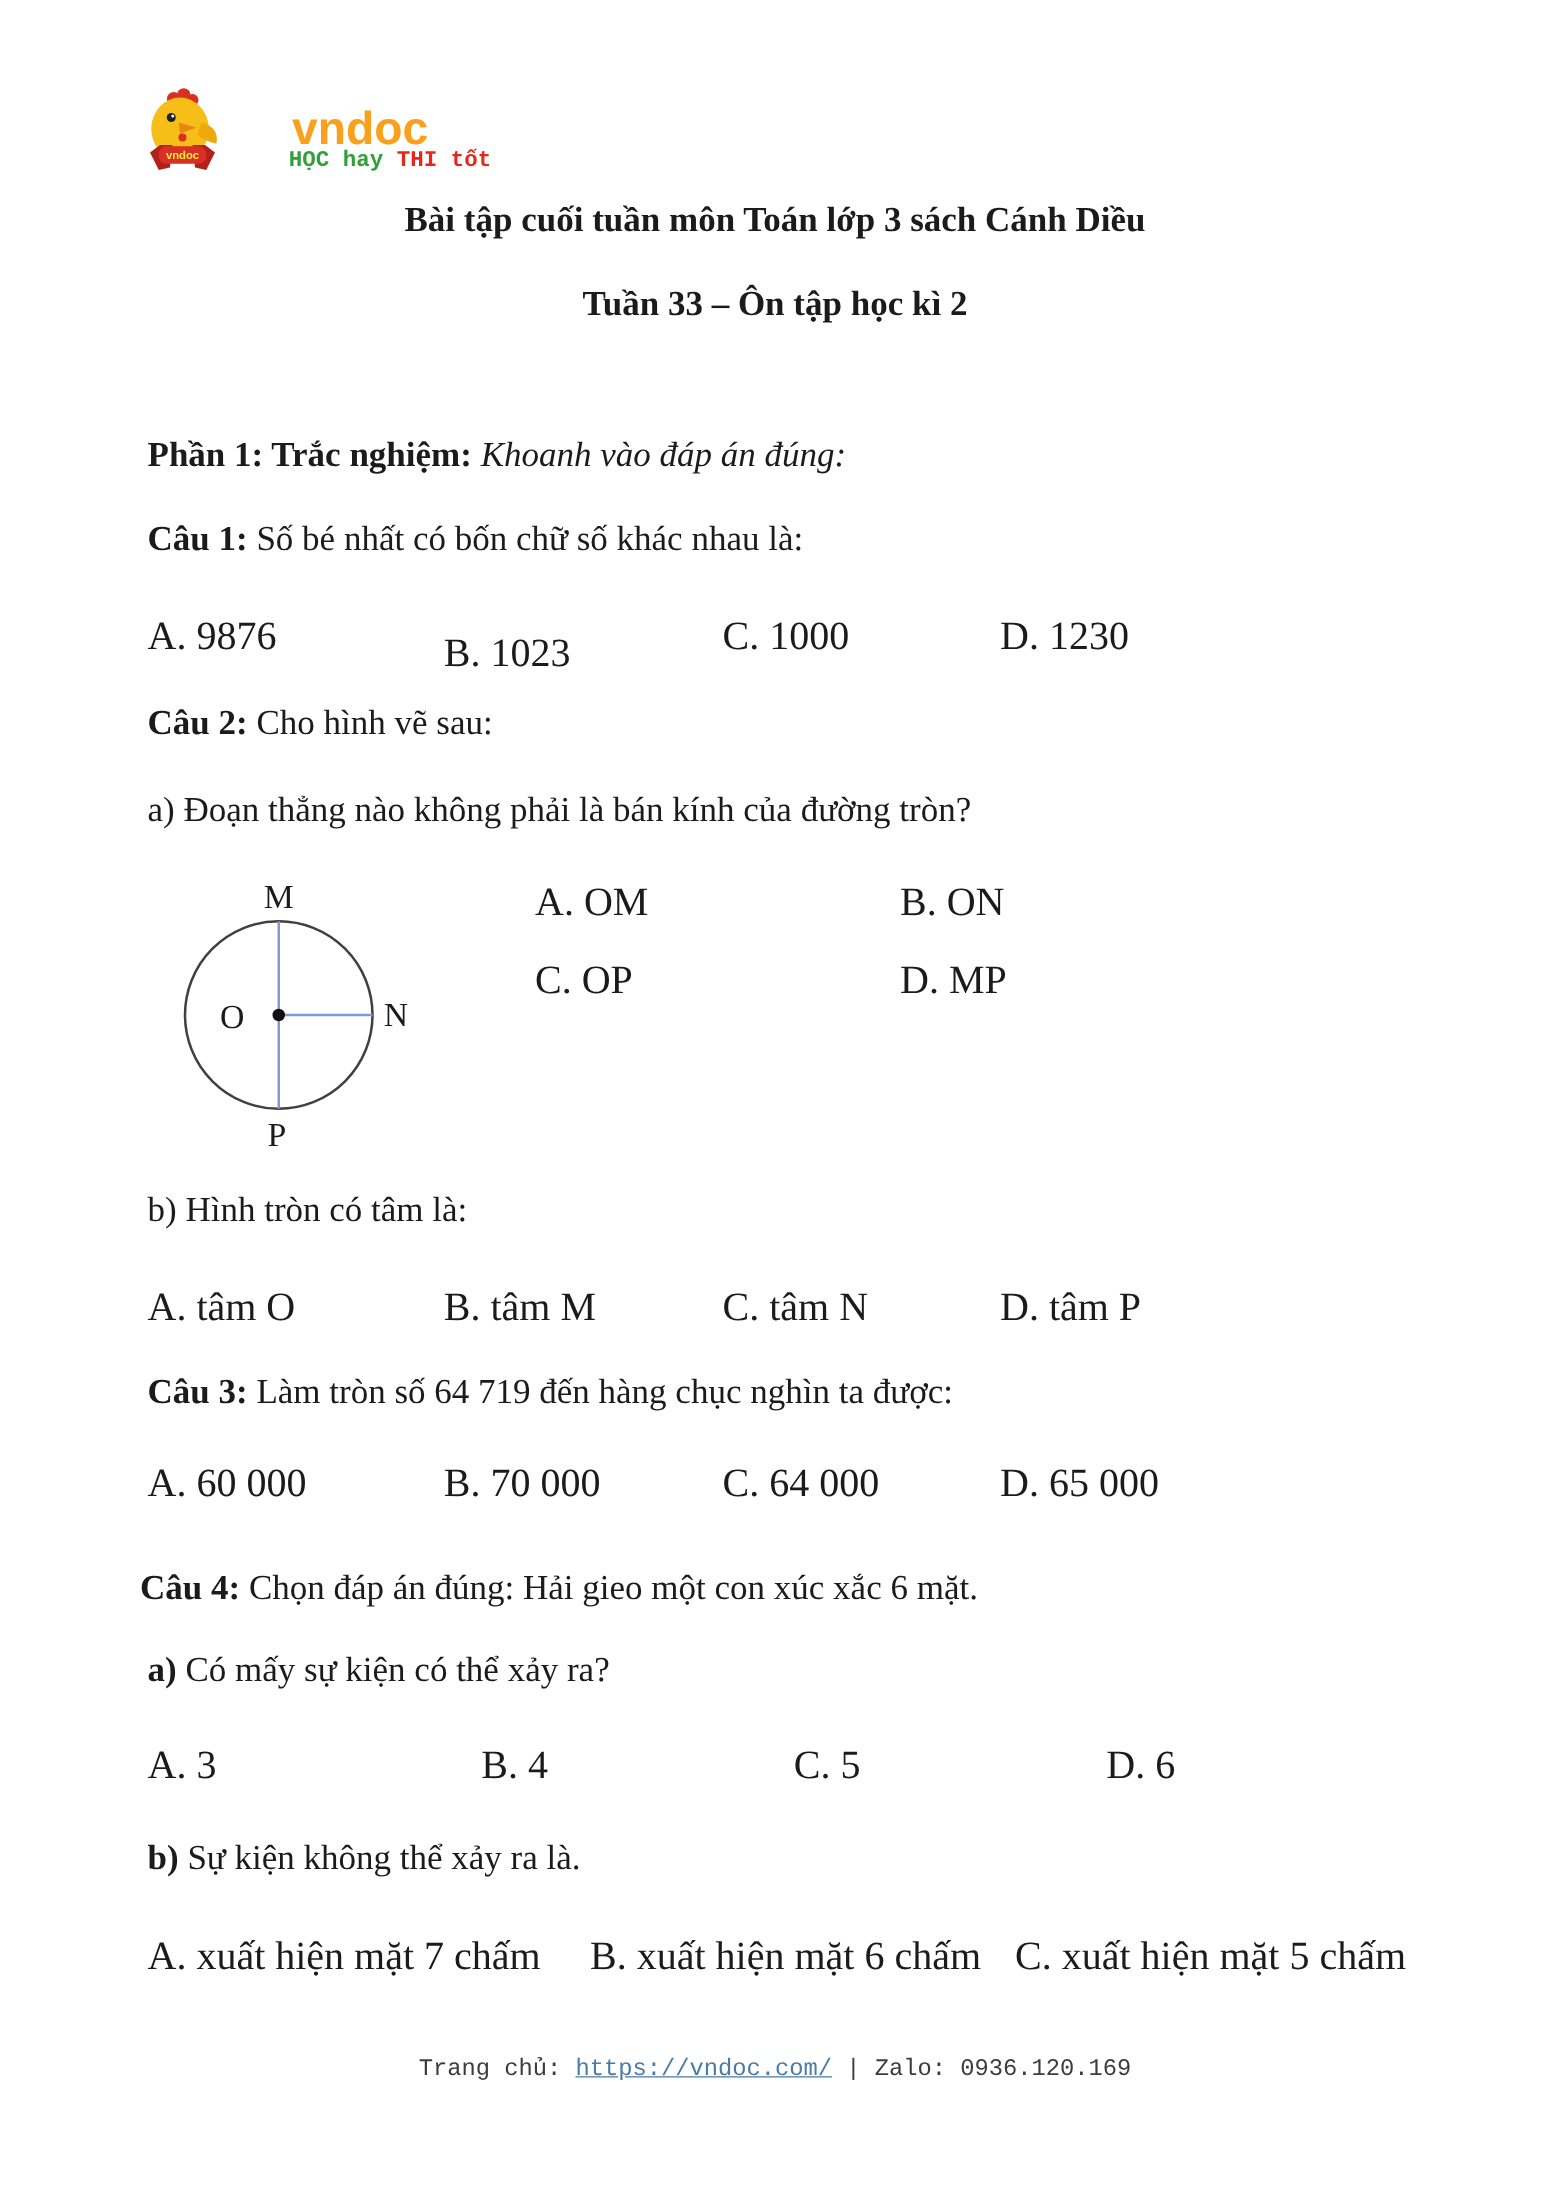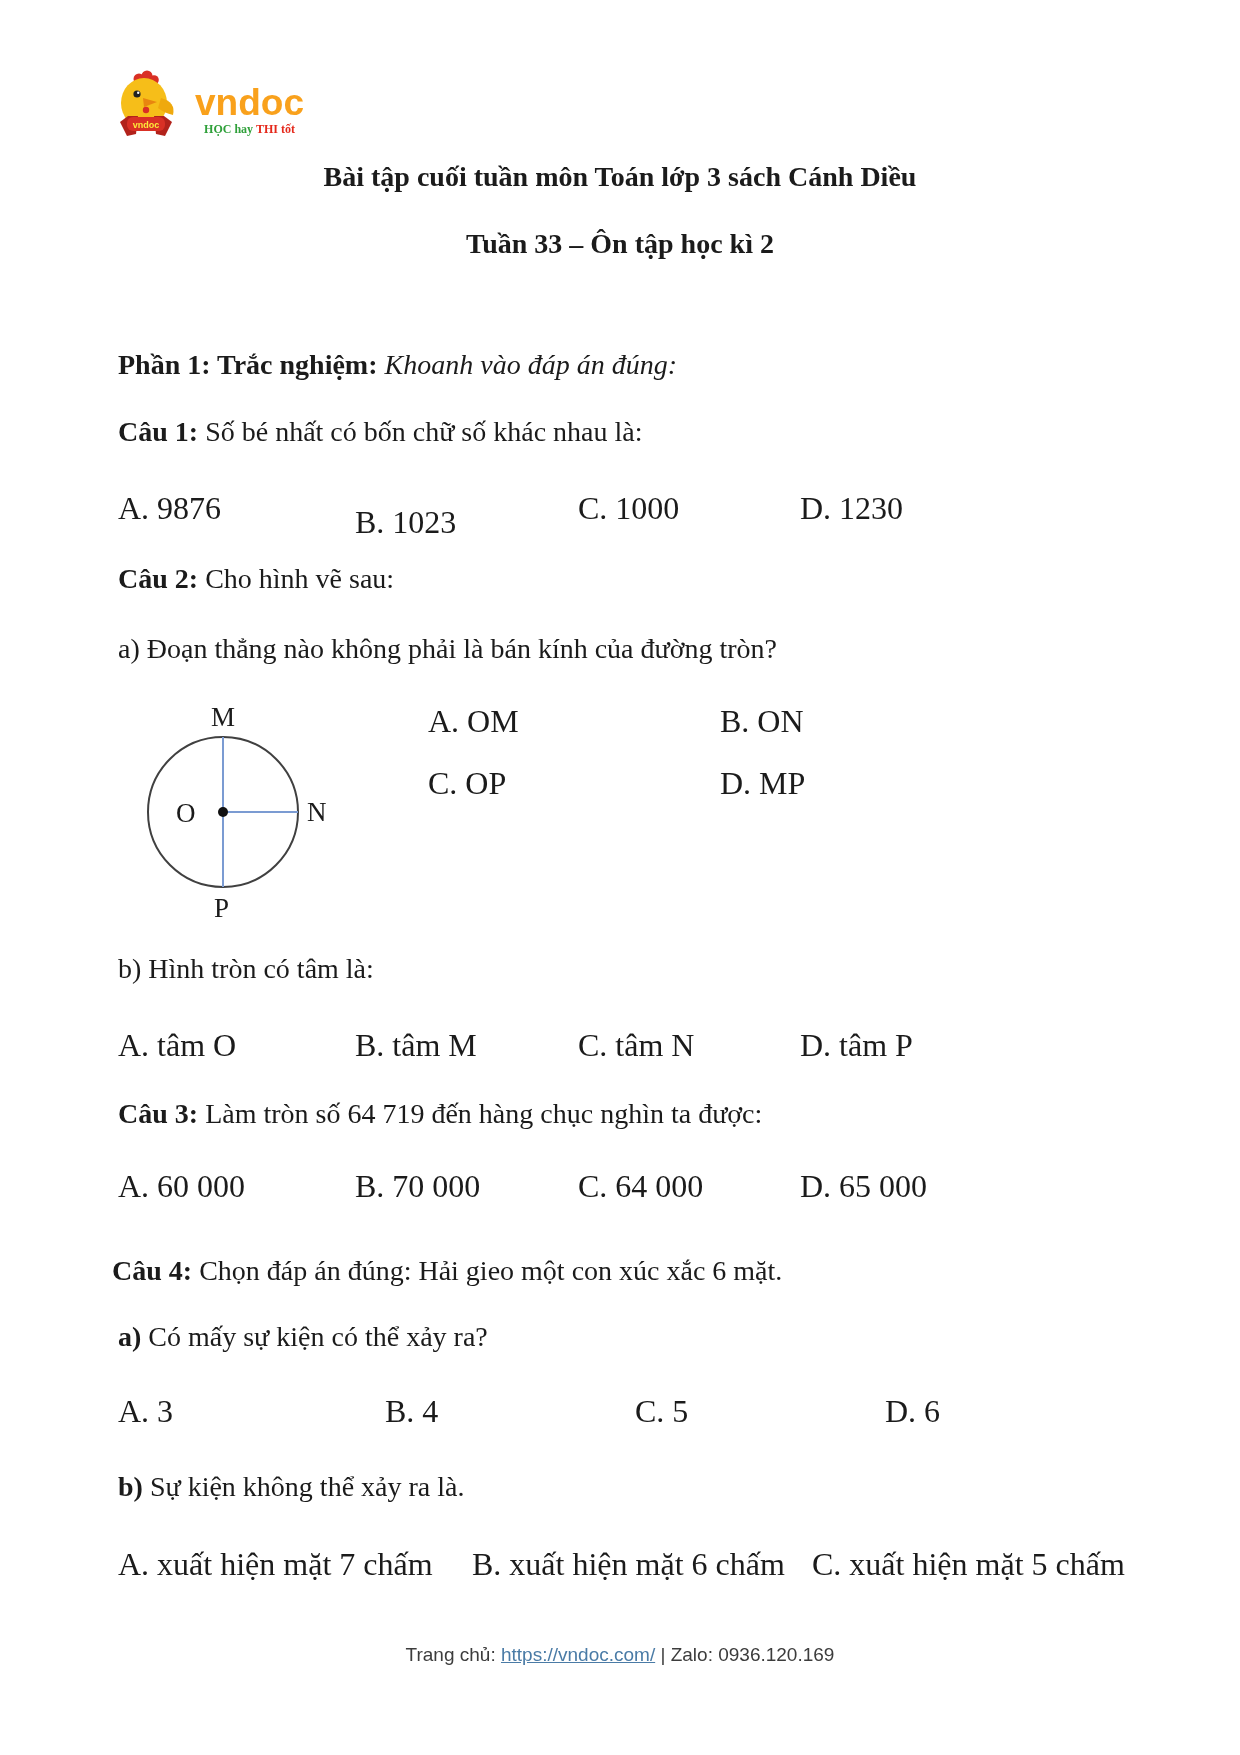--- a/index.html
+++ b/index.html
@@ -8,41 +8,41 @@
     width:1240px; height:1755px; position:relative; overflow:hidden;
     font-family:"Liberation Serif", serif; color:#1b1b1b;
   }
   .line { position:absolute; font-size:28px; white-space:nowrap; line-height:1.15; }
   .center { left:0; width:1240px; text-align:center; }
   .b { font-weight:bold; }
   .i { font-style:italic; }
   .opt { position:absolute; font-size:32px; white-space:nowrap; }
 
   
-  .logo { position:absolute; left:114px; top:70px; display:flex; align-items:flex-start; gap:17px; }
+  .logo { position:absolute; left:114px; top:70px; display:flex; align-items:flex-start; gap:5px; }
   .logo-text { display:flex; flex-direction:column; align-items:center; padding-top:18px; }
   .brand {
     font-family:"Liberation Sans", sans-serif; font-weight:800;
     font-size:37px; line-height:30px; color:#F9A11C; letter-spacing:0px;
   }
   .tagline {
-    font-family:Liberation Serif, serif; font-weight:800;
-    font-size:12px; line-height:18px; margin-top:2px; white-space:nowrap;
+    font-family:Liberation Mono, monospace; font-weight:800;
+    font-size:18px; line-height:18px; margin-top:2px; white-space:nowrap;margin-left:48px;
   }
   .tg-green { color:#2FA03A; }
   .tg-red { color:#E5281B; }
 
   
   .diagram { position:absolute; left:126px; top:686px; }
   .diagram text { font-family:"Liberation Serif", serif; font-size:27px; fill:#1b1b1b; }
 
   
   .footer {
     position:absolute; top:1644px; left:0; width:1240px; text-align:center;
-    font-family:Liberation Sans, sans-serif; font-size:19px; color:#3c3c3c;
+    font-family:Liberation Mono, monospace; font-size:19px; color:#3c3c3c;
   }
   .footer a { color:#4a7ba6; text-decoration:underline; cursor:pointer; }
 </style>
 </head>
 <body>
 
 <div class="logo">
   <svg width="64" height="70" viewBox="0 0 64 70">
     <circle cx="25" cy="9" r="5.5" fill="#D93025"></circle>
     <circle cx="33" cy="6" r="5.5" fill="#D93025"></circle>

